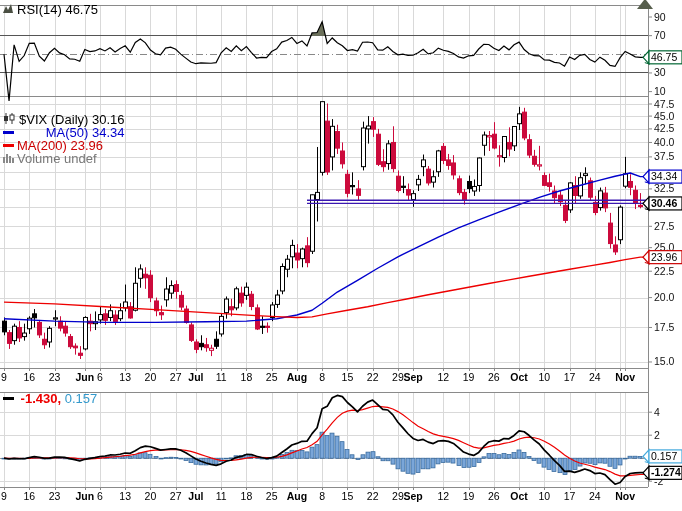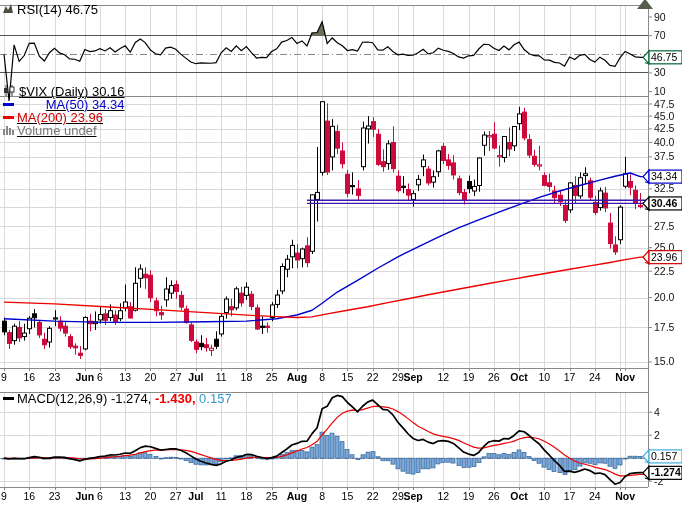--- a/index.html
+++ b/index.html
@@ -699,21 +699,21 @@
     <div class="row">
       <span class="icon">
         <svg width="11" height="10">
             <polygon points="0,9 3,2 5,6 8,0 10,9" fill="#4a4f42"></polygon>
           </svg>
       </span>
       <span>RSI(14) 46.75</span>
     </div>
   </div>
 
-  <div class="legend" style="left:3px;top:85px;text-decoration:underline;">
+  <div class="legend" style="left:3px;top:113px;">
     <div class="row">
       <span class="icon">
         <svg width="13" height="11">
           <line x1="3" y1="0" x2="3" y2="11" stroke="#333"></line>
           <rect x="1" y="3" width="4" height="5" fill="#333"></rect>
           <line x1="9" y1="0" x2="9" y2="11" stroke="#333"></line>
           <rect x="7" y="2" width="4" height="5" fill="#fff" stroke="#333"></rect>
         </svg>
       </span>
       <span>$VIX (Daily) 30.16</span>
@@ -735,18 +735,17 @@
           <rect x="9" y="5" width="2" height="5" fill="#888"></rect>
         </svg>
       </span>
       <span>Volume undef</span>
     </div>
   </div>
 
   <div class="legend" style="left:3px;top:392px;">
     <div class="row">
       <span class="swatch" style="background:#000"></span>
-      <span>MACD(12,26,9) -1.274,</span>
       <span class="macd-sig" style="white-space:pre;font-weight:bold;"> -1.430,</span>
       <span class="macd-hist" style="white-space:pre;"> 0.157</span>
     </div>
   </div>
 </div>
 
 </body></html>

